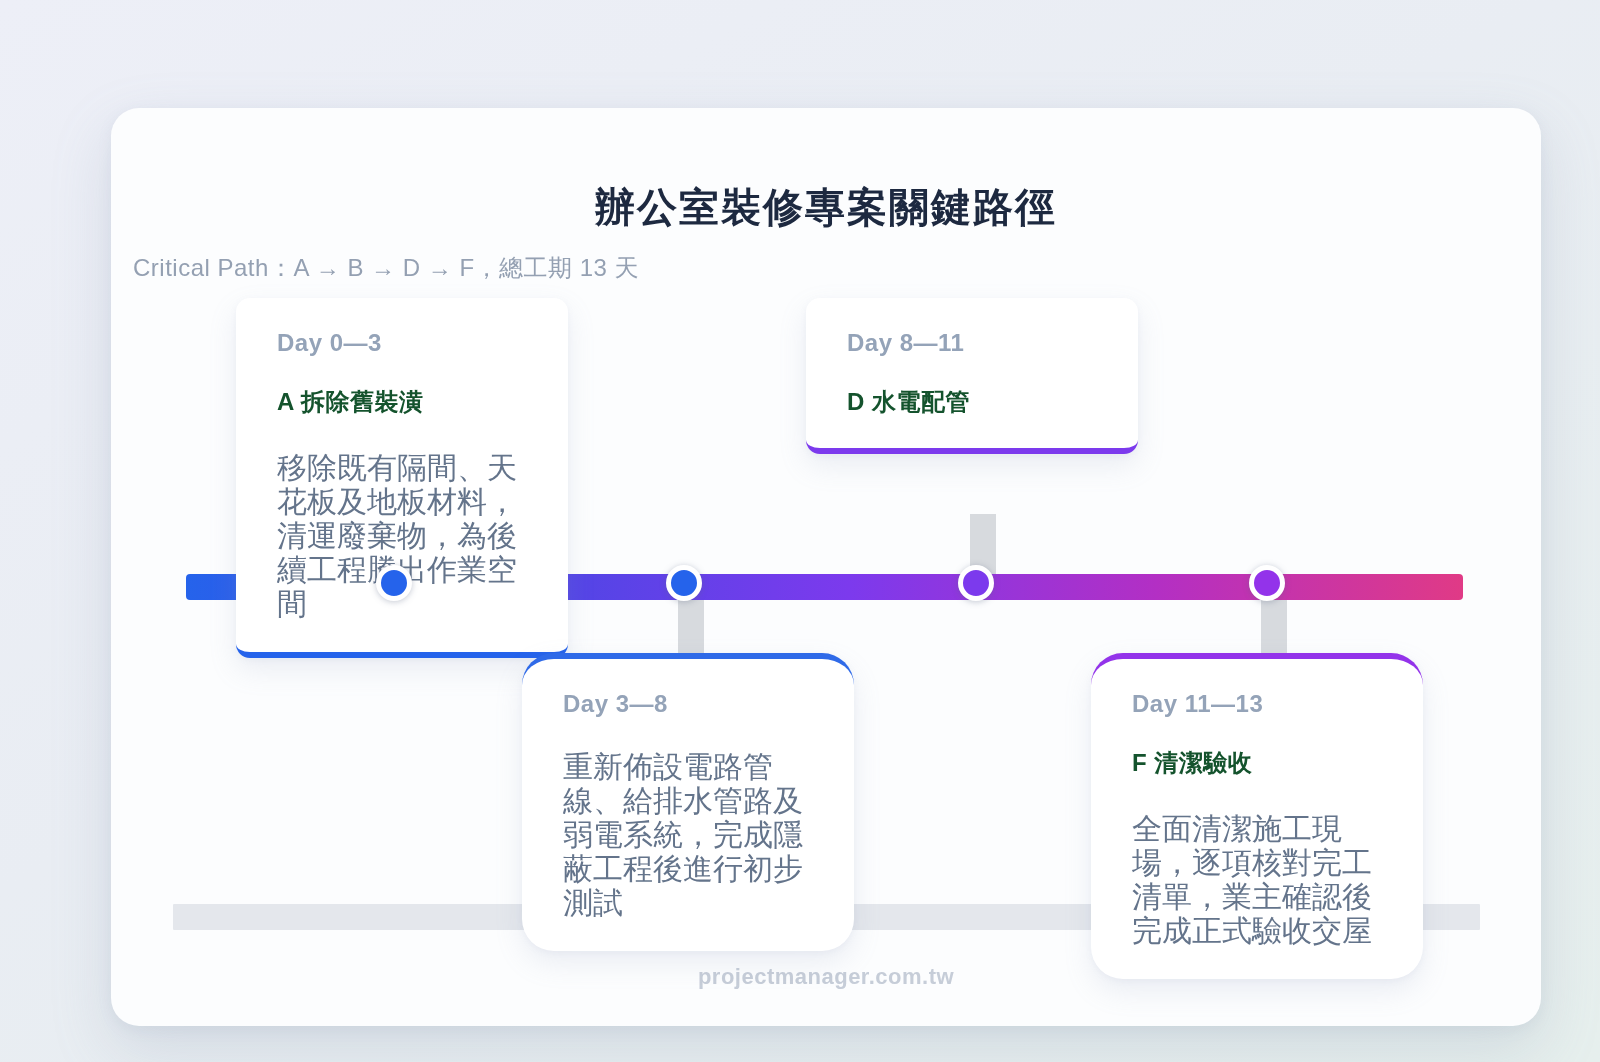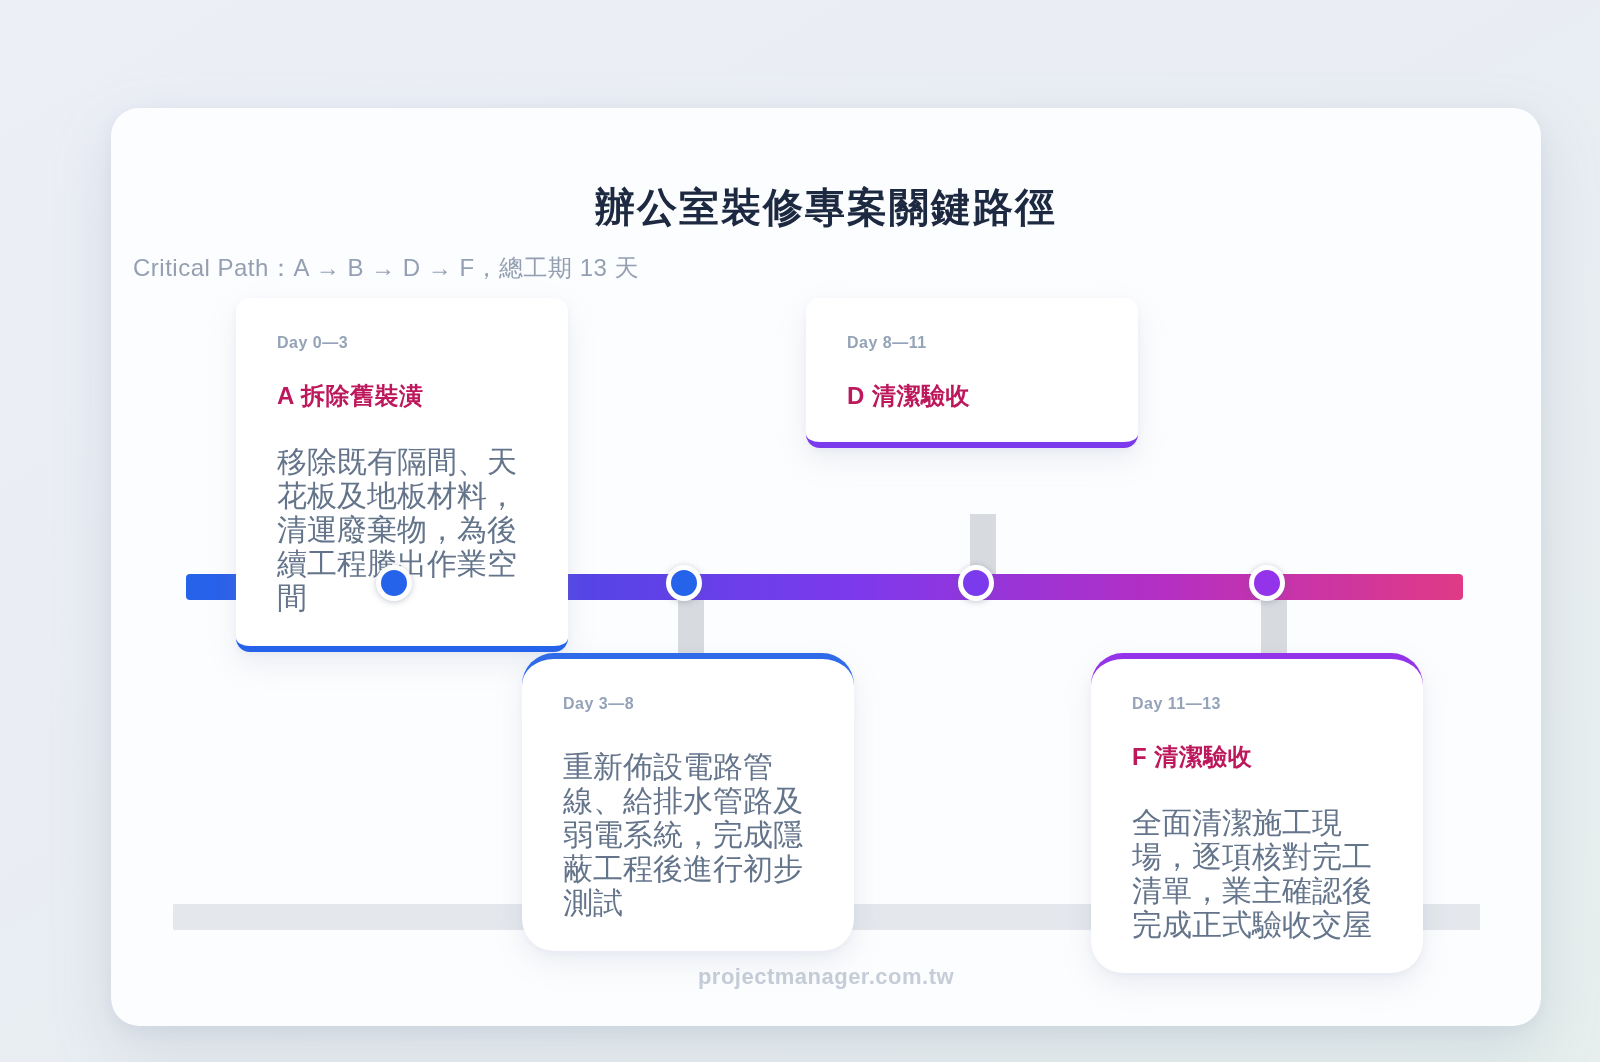--- a/index.html
+++ b/index.html
@@ -59,26 +59,26 @@
     z-index:4;
   }
   .card.above { border-bottom:6px solid #2563eb; }
   .card.below { border-top:6px solid #2563eb;border-radius:32px; }
   .card-a { left:125px; top:190px; }
   .card-d { left:695px; top:190px; }
   .card-b { left:411px; top:545px; }
   .card-f { left:980px; top:545px; }
 
   .day {
-    font-size:16px; line-height:24px; font-weight:600; color:#94a3b8;
+    font-size:24px; line-height:24px; font-weight:600; color:#94a3b8;
     letter-spacing:.5px;
   }
   .card-title {
-    font-size:24px; line-height:30px; font-weight:700;
-    color:#be185d; letter-spacing:.5px;
+    margin-top:6px; font-size:24px; line-height:30px; font-weight:700;
+    color:#14532d; letter-spacing:.5px;
   }
   .card-desc {
     margin-top:8px; font-size:30px; line-height:34px; font-weight:400;
     color:#64748b;
   }
 
   .divider {
     position:absolute; left:62px; top:796px; width:1307px; height:2px;
     background:#e4e7ec; border-radius:1px;
   }
@@ -110,21 +110,21 @@
     <div class="dot dot-4" style="background-color: rgb(147, 51, 234);"></div>
 
     <div class="card above card-a" style="border-bottom-color: rgb(37, 99, 235);">
       <div class="day">Day 0—3</div>
       <div class="card-title">A 拆除舊裝潢</div>
       <div class="card-desc">移除既有隔間、天花板及地板材料，清運廢棄物，為後續工程騰出作業空間</div>
     </div>
 
     <div class="card above card-d" style="border-bottom-color: rgb(124, 58, 237);">
       <div class="day">Day 8—11</div>
-      <div class="card-title">D 清潔驗收</div>
+      <div class="card-title">D 水電配管</div>
     </div>
 
     <div class="card below card-b" style="border-top-color: rgb(47, 106, 232);">
       <div class="day">Day 3—8</div>
       <div class="card-desc">重新佈設電路管線、給排水管路及弱電系統，完成隱蔽工程後進行初步測試</div>
     </div>
 
     <div class="card below card-f" style="border-top-color: rgb(147, 51, 234);">
       <div class="day">Day 11—13</div>
       <div class="card-title">F 清潔驗收</div>

